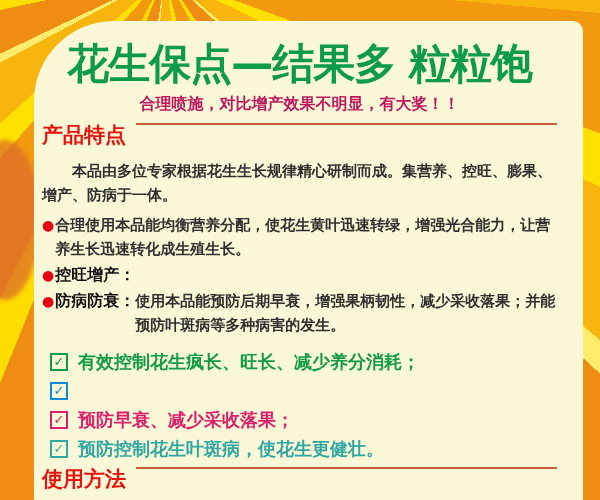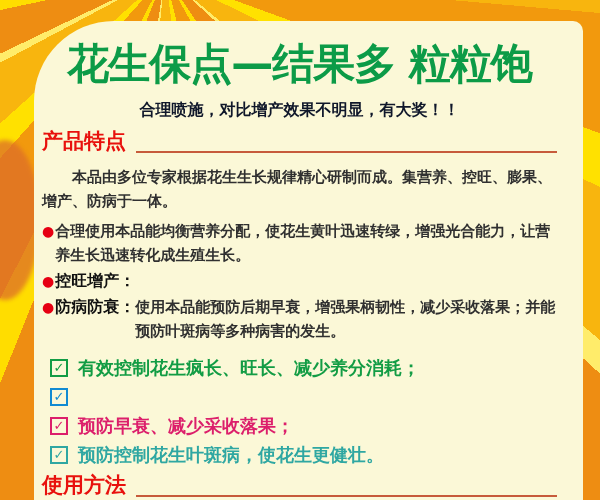--- a/index.html
+++ b/index.html
@@ -27,24 +27,24 @@
   .panel {
     position:absolute; left:34px; top:21px; width:549px; height:479px;
     background:#FBF8D7; border-radius:80px 10px 0 0;
     box-sizing:border-box; padding:14px 26px 4px 8px; overflow:hidden;
   }
   .title {
     text-align:center; color:#0C9B47; font-weight:bold;
     font-size:42px; line-height:58px; letter-spacing:-1px; white-space:nowrap;
   }
   .subtitle {
-    text-align:center; color:#0f172a; font-weight:bold;
-    font-size:16px; line-height:22px;margin-top:6px;
+    text-align:center; color:#be185d; font-weight:bold;
+    font-size:16px; line-height:22px;
   }
-  .sec-head { display:flex; align-items:flex-end; margin-top:8px; height:24px; }
+  .sec-head { display:flex; align-items:flex-start; margin-top:8px; height:24px; }
   .sec-head .txt { color:#E8110D; font-size:21px; font-weight:bold; line-height:24px; }
   .sec-head .rule { flex:1; height:2px; background:#C75B3B; margin-left:10px; }
   .intro {
     margin-top:12px; font-size:15px; line-height:24px; color:#303030;
     text-indent:2em; font-weight:600;
   }
   .feature {
     display:flex; align-items:flex-start; margin-top:2px;
     font-size:15px; line-height:24px; font-weight:600; color:#303030;
   }

